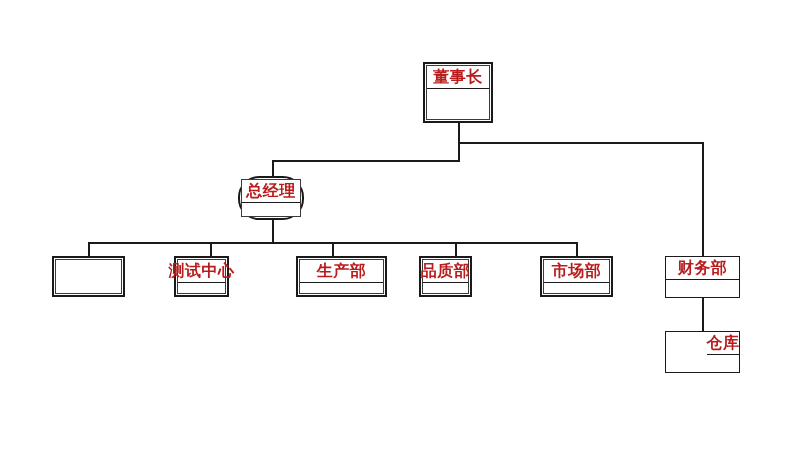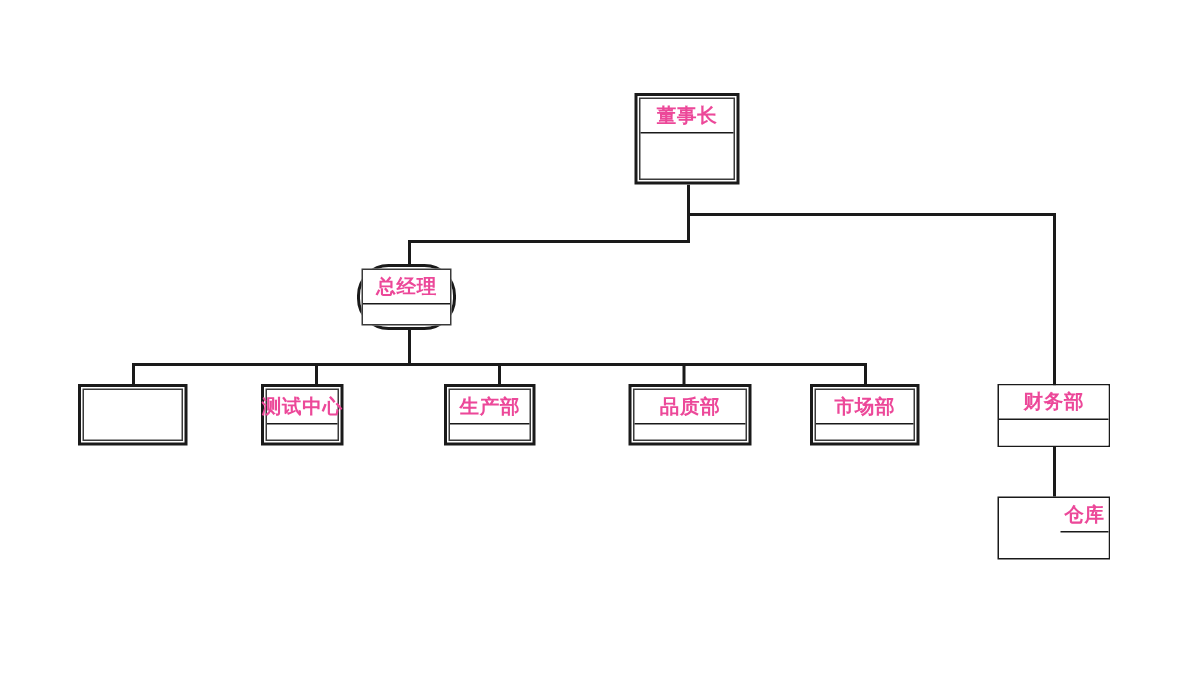--- a/index.html
+++ b/index.html
@@ -62,23 +62,23 @@
     gap: 29px;
   }
 
   .node .cell-top {
     flex: 0 0 auto;
     height: 22px;
     display: flex;
     align-items: center;
     justify-content: center;
     border-bottom: 1px solid #1a1a1a;
-    font-size: 13px;
+    font-size: 16px;
     font-weight: bold;
-    color: #ec4899;
+    color: #b91c1c;
     letter-spacing: 0.5px;
     line-height: 1;
     white-space: nowrap;
   }
   .node .cell-bottom {
     flex: 1 1 auto;
     display: flex;
     align-items: center;
     justify-content: center;
     font-size: 11px;
@@ -133,28 +133,28 @@
     </div>
   </div>
 
   <div class="node double" style="left:174px; top:256px; width:55px; height:41px;">
     <div class="inner">
       <div class="cell-top">测试中心</div>
       <div class="cell-bottom"></div>
     </div>
   </div>
 
-  <div class="node double" style="left:296px; top:256px; width:61px; height:41px;">
+  <div class="node double" style="left:296px; top:256px; width:91px; height:41px;">
     <div class="inner">
       <div class="cell-top">生产部</div>
       <div class="cell-bottom"></div>
     </div>
   </div>
 
-  <div class="node double" style="left:419px; top:256px; width:82px; height:41px;">
+  <div class="node double" style="left:419px; top:256px; width:53px; height:41px;">
     <div class="inner">
       <div class="cell-top">品质部</div>
       <div class="cell-bottom"></div>
     </div>
   </div>
 
   <div class="node double" style="left:540px; top:256px; width:73px; height:41px;text-align:right;">
     <div class="inner">
       <div class="cell-top">市场部</div>
       <div class="cell-bottom"></div>

